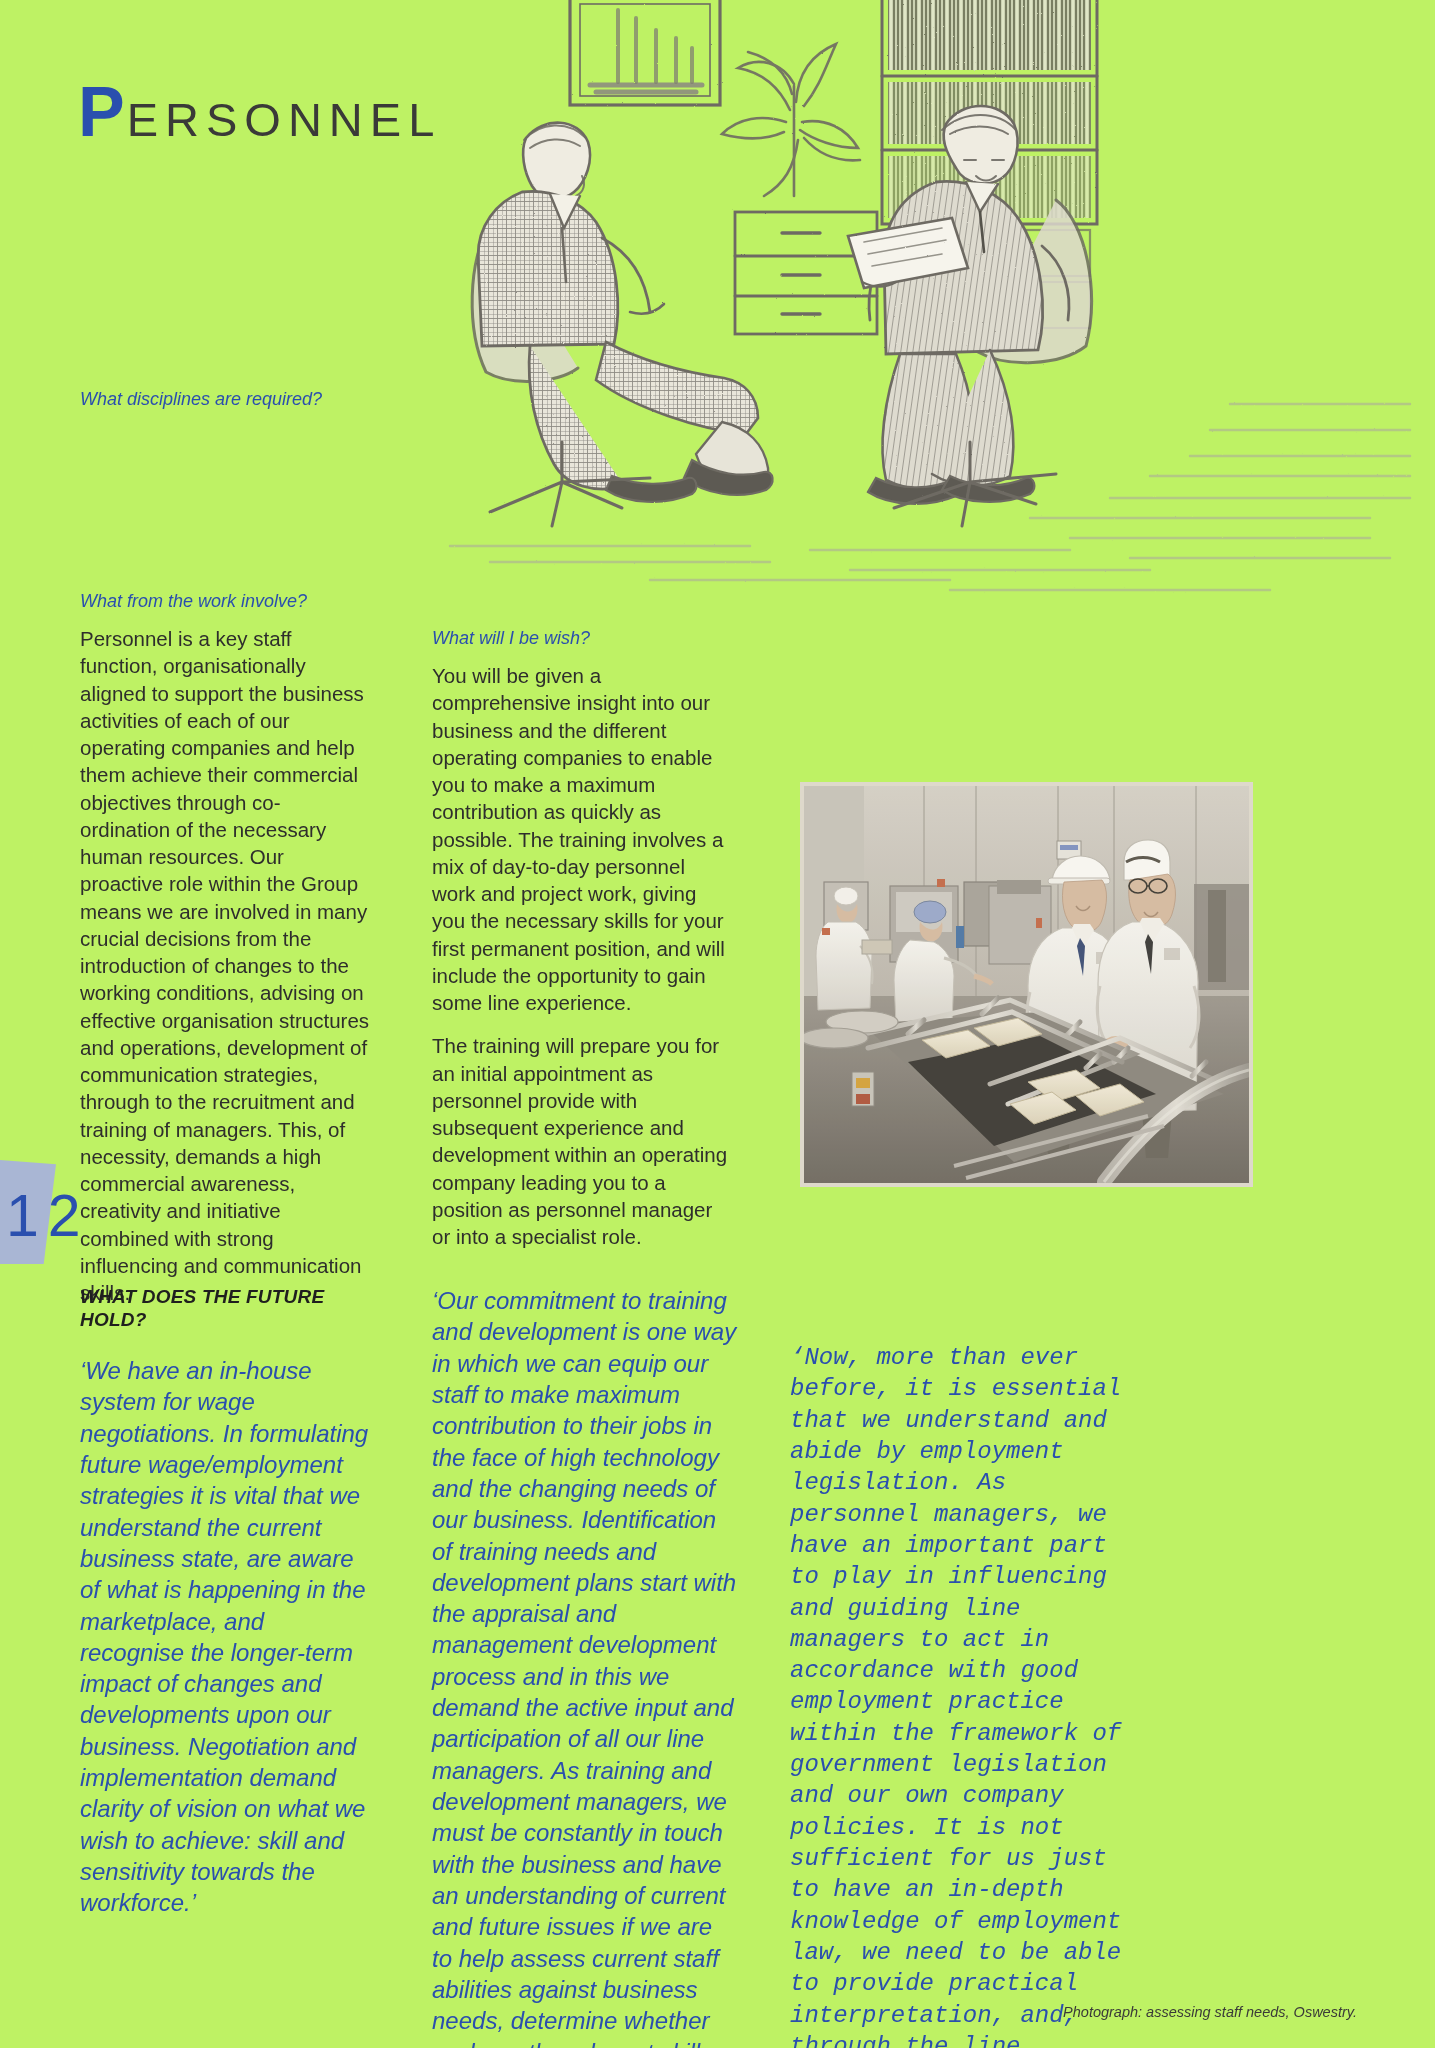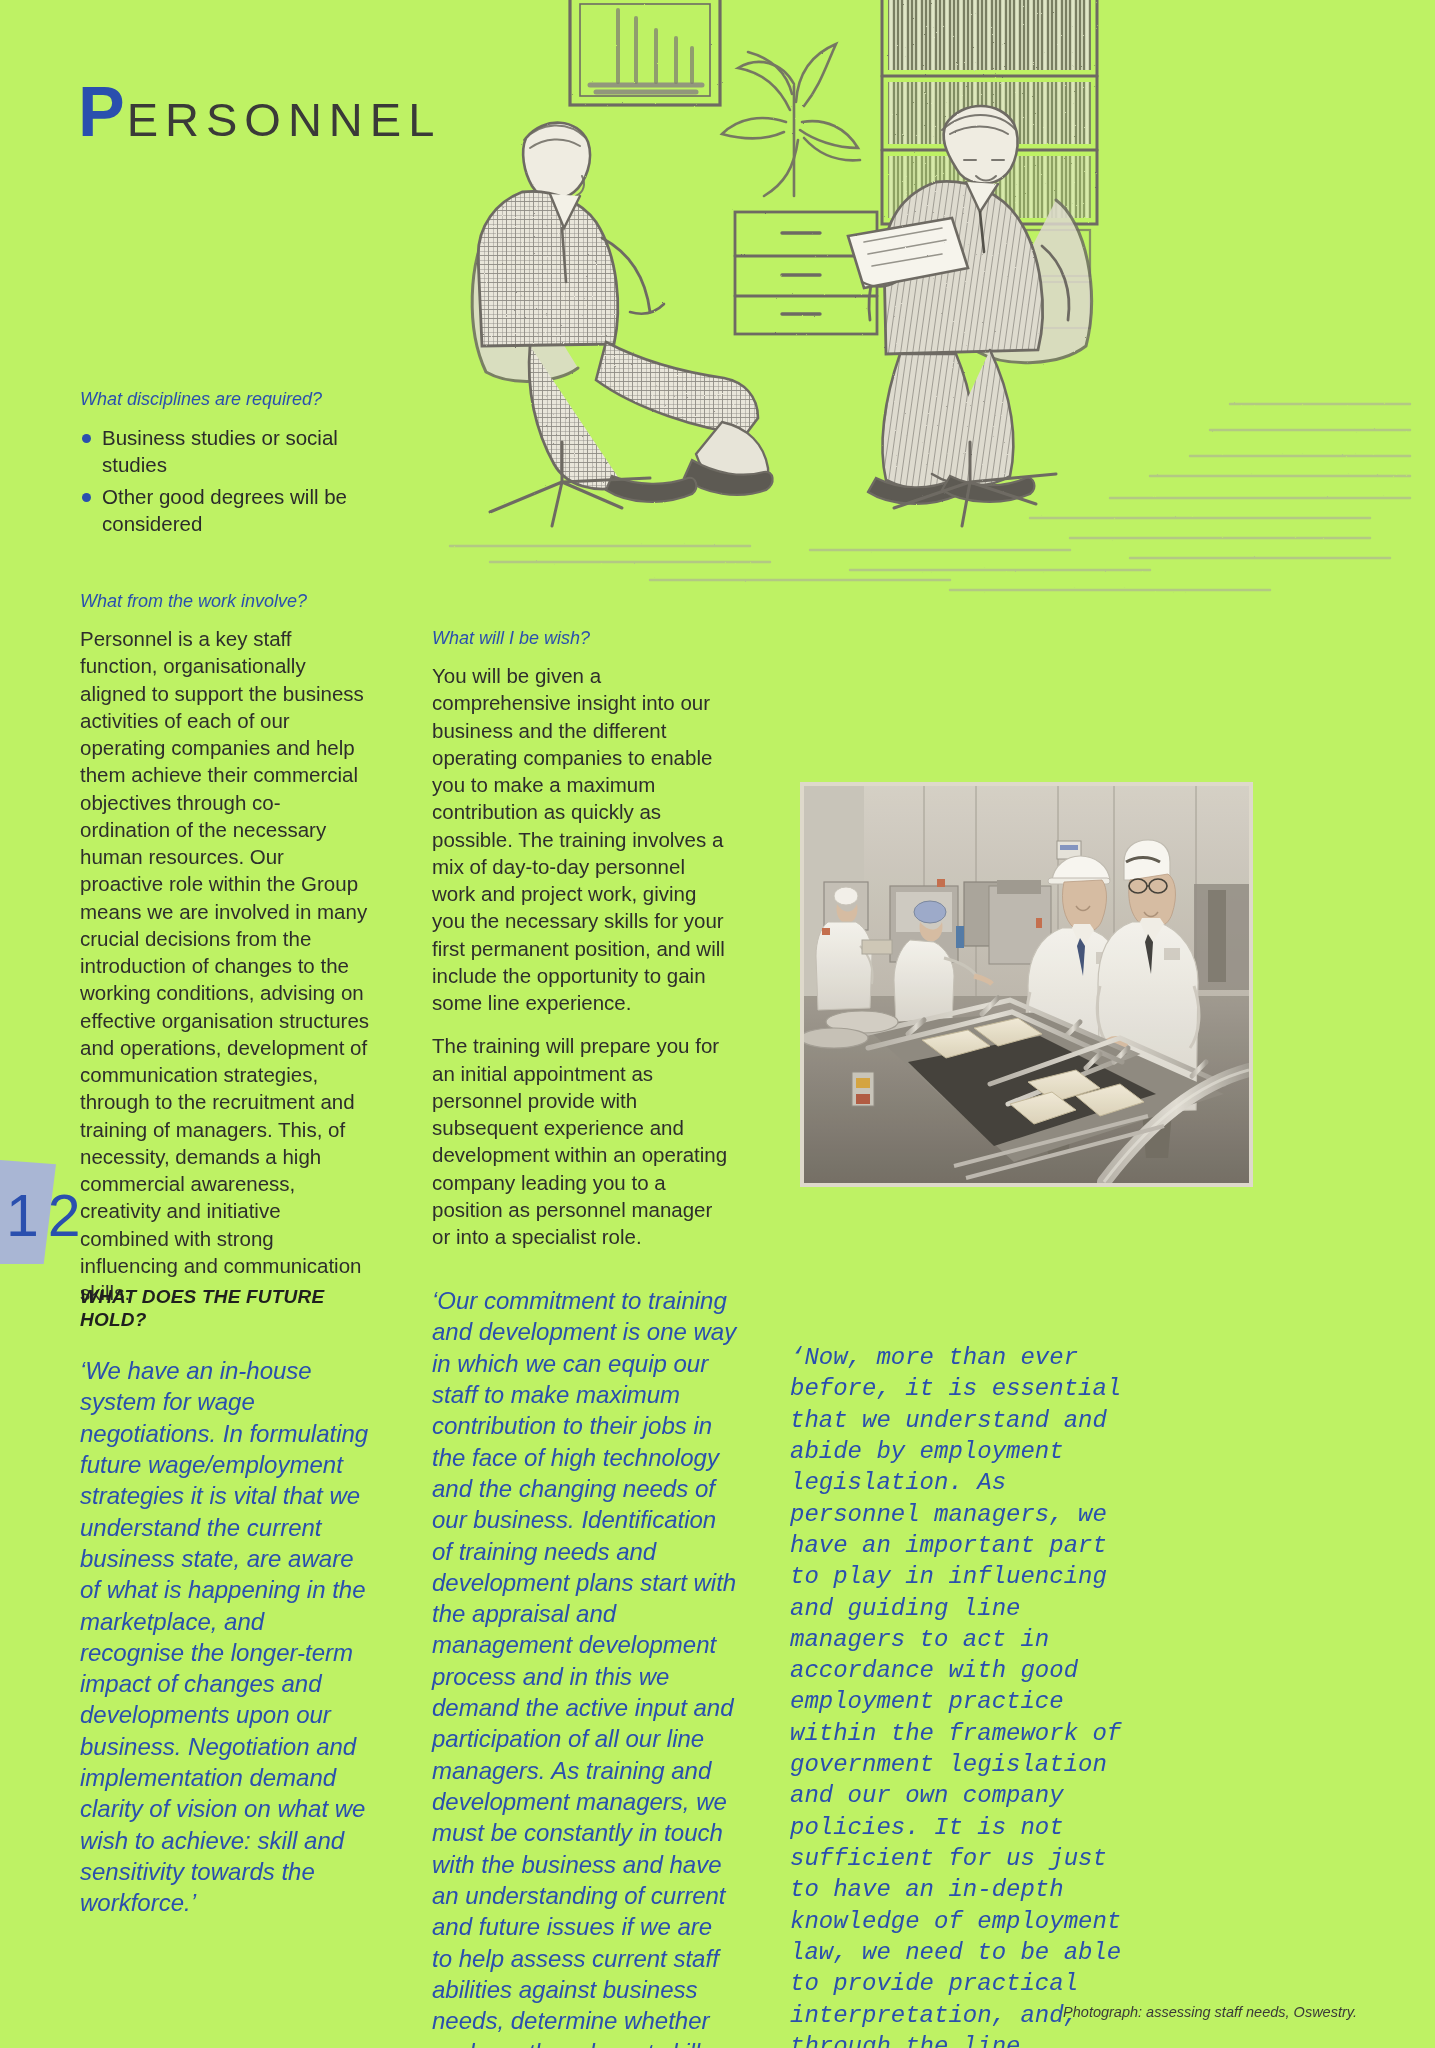--- a/index.html
+++ b/index.html
@@ -324,24 +324,20 @@
       </g>
     </svg>
   </div>
 
   <div class="title">
     <span class="cap">P</span><span class="rest">ERSONNEL</span>
   </div>
 
   <div class="col-a qhead" id="disc-head">What disciplines are required?</div>
 
-  <ul class="col-a disciplines" id="disc-list">
-    <li>Business studies or social studies</li>
-    <li>Other good degrees will be considered</li>
-  </ul>
 
   <div class="col-a qhead" id="work-head">What from the work involve?</div>
   <div class="col-a body-text" id="work-body">
     <p>Personnel is a key staff function, organisationally aligned to support the business activities of each of our operating companies and help them achieve their commercial objectives through co-ordination of the necessary human resources. Our proactive role within the Group means we are involved in many crucial decisions from the introduction of changes to the working conditions, advising on effective organisation structures and operations, development of communication strategies, through to the recruitment and training of managers. This, of necessity, demands a high commercial awareness, creativity and initiative combined with strong influencing and communication skills.</p>
   </div>
 
   <div class="pagenum-shape"></div>
   <div class="pagenum">12</div>
 
   <div class="col-b qhead" id="doing-head">What will I be wish?</div>

